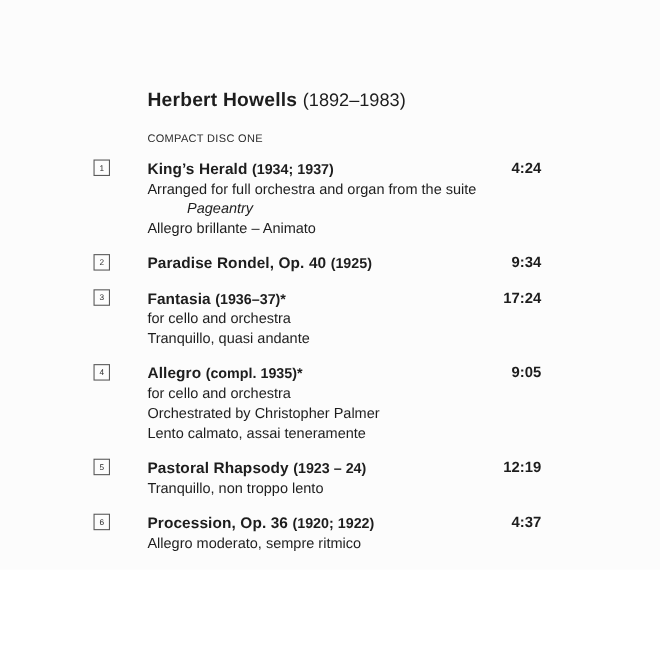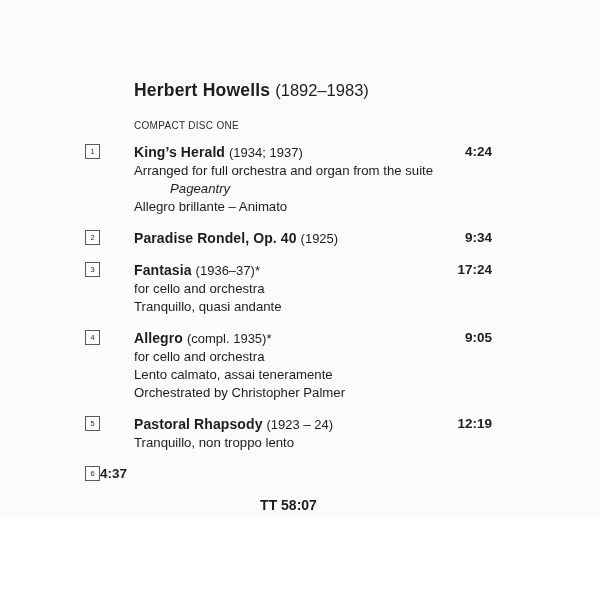--- a/index.html
+++ b/index.html
@@ -45,21 +45,21 @@
     justify-content: center;
   }
   .track-num-box .num {
     font-size: 7.5px;
     color: #2a2a2a;
     line-height: 1;
   }
   .track-body { flex: 1 1 auto; margin-left: 34px; min-width: 0; }
   .track-title-row { line-height: 18px; white-space: nowrap; }
   .title { font-size: 14px; font-weight: bold; letter-spacing: 0.1px; }
-  .suffix { font-size: 13px; font-weight: normal; margin-left: 4px; }
+  .suffix { font-size: 13px; font-weight: bold; margin-left: 4px; }
   .track-line { font-size: 13.2px; line-height: 18px; white-space: nowrap; }
   .track-line.italic { font-style: italic; margin-left: 36px; }
   .duration {
     flex: none;
     font-size: 13.5px;
     font-weight: bold;
     line-height: 18px;
     text-align: right;
   }
   .total-time {
@@ -136,22 +136,22 @@
   <div class="track">
     <span class="track-num-box">
           <span class="num">4</span>
         </span>
     <div class="track-body">
       <div class="track-title-row">
         <span class="title">Allegro</span><span class="suffix">(compl. 1935)*</span>
       </div>
       <div class="track-lines">
             <div class="track-line">for cello and orchestra</div>
+            <div class="track-line">Orchestrated by Christopher Palmer</div>
             <div class="track-line">Lento calmato, assai teneramente</div>
-            <div class="track-line">Orchestrated by Christopher Palmer</div>
           </div>
     </div>
     <span class="duration">9:05</span>
   </div>
 
   <div class="track">
     <span class="track-num-box">
           <span class="num">5</span>
         </span>
     <div class="track-body">
@@ -162,20 +162,28 @@
             <div class="track-line">Tranquillo, non troppo lento</div>
           </div>
     </div>
     <span class="duration">12:19</span>
   </div>
 
   <div class="track">
     <span class="track-num-box">
           <span class="num">6</span>
         </span>
+    <div class="track-body">
+      <div class="track-title-row">
+        <span class="title">Procession, Op. 36</span><span class="suffix">(1920; 1922)</span>
+      </div>
+      <div class="track-lines">
+            <div class="track-line">Allegro moderato, sempre ritmico</div>
+          </div>
+    </div>
     <span class="duration">4:37</span>
   </div>
 </div>
 
   <div class="total-time">TT 58:07</div>
 
   <div class="page-number">3</div>
 
 </div>
 

